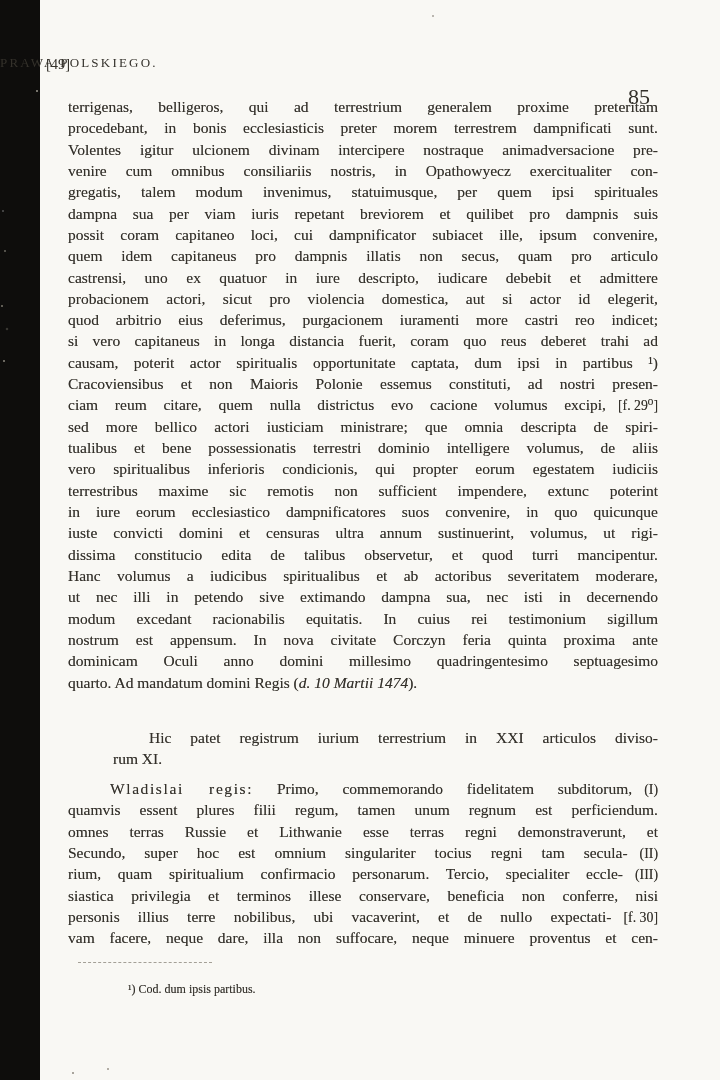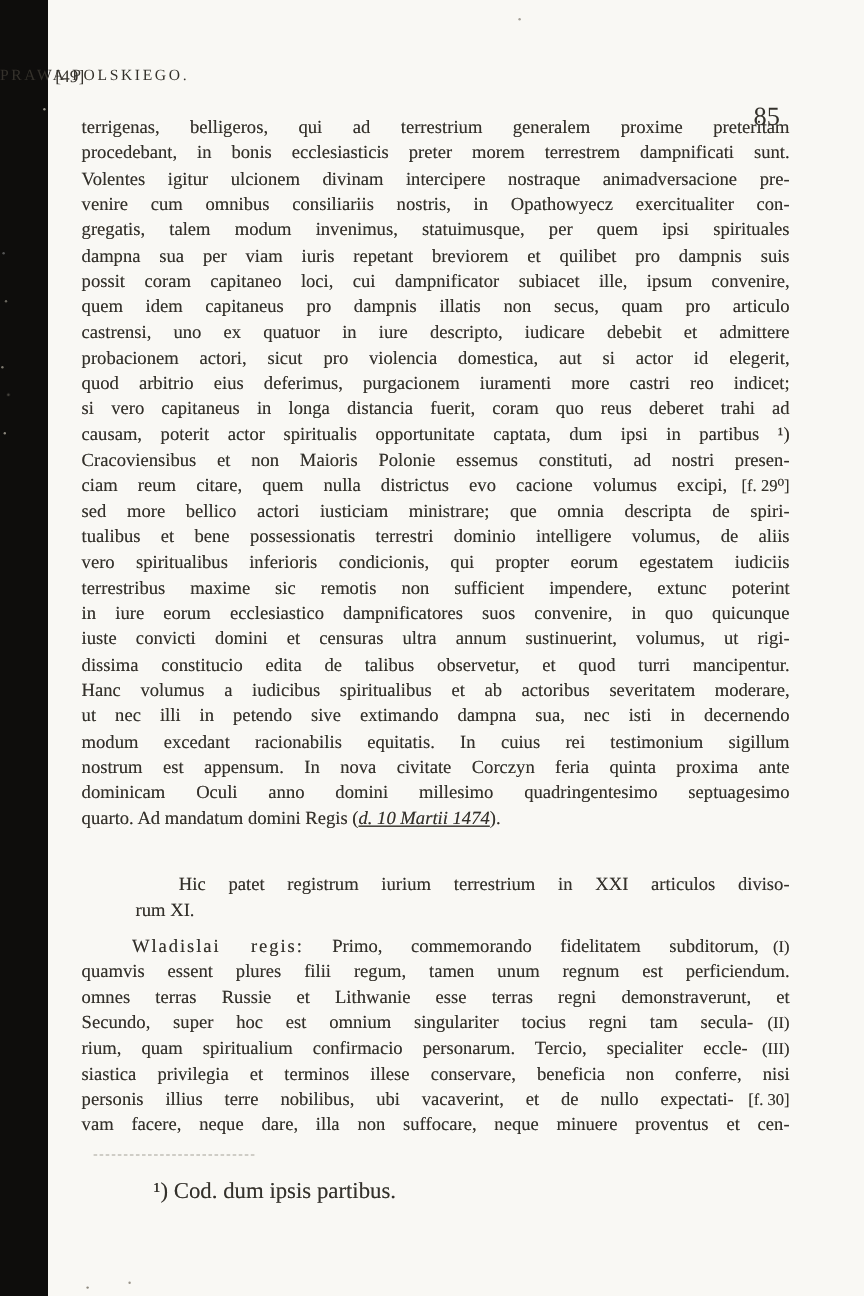--- a/index.html
+++ b/index.html
@@ -41,25 +41,25 @@
   .p2      { left:68px;  top:778px; width:590px; }
 
   .line { display:flex; align-items:baseline; height:21.32px; line-height:21.32px;
           font-size:15.5px; }
   .line-text { flex:1 1 auto; text-align:justify; text-align-last:justify; }
   .line-text.no-just { text-align:left; text-align-last:left; }
   .line-note { flex:0 0 auto; margin-left:12px; font-size:13.8px; white-space:nowrap; }
   .indent1 { text-indent:36px; }
   .indent2 { text-indent:42px; }
   .lead-spaced { letter-spacing:1.6px; }
-  .italic { font-style:italic;text-decoration:underline; }
+  .italic { font-style:italic; }
 
   .fn-rule { position:absolute; left:78px; top:962px; width:134px; height:0;
              border-top:1.6px dashed #8f8b81; opacity:.8; }
-  .footnote { position:absolute; left:128px; top:982px; font-size:19px;
+  .footnote { position:absolute; left:128px; top:982px; font-size:12px;
               text-shadow:0 0 0.4px rgba(52,49,43,0.5); }
 </style>
 </head>
 <body>
 
 <div class="page">
 
   <div class="binding"></div>
   <div class="speckles"></div>
 

